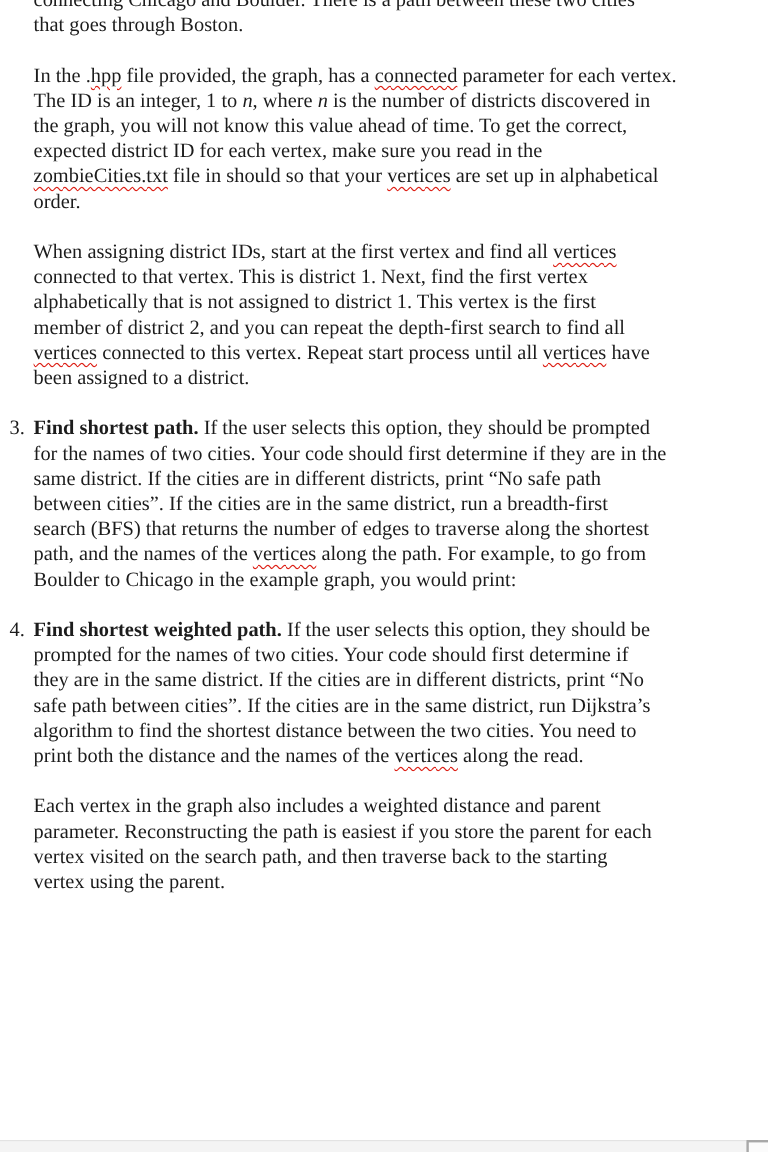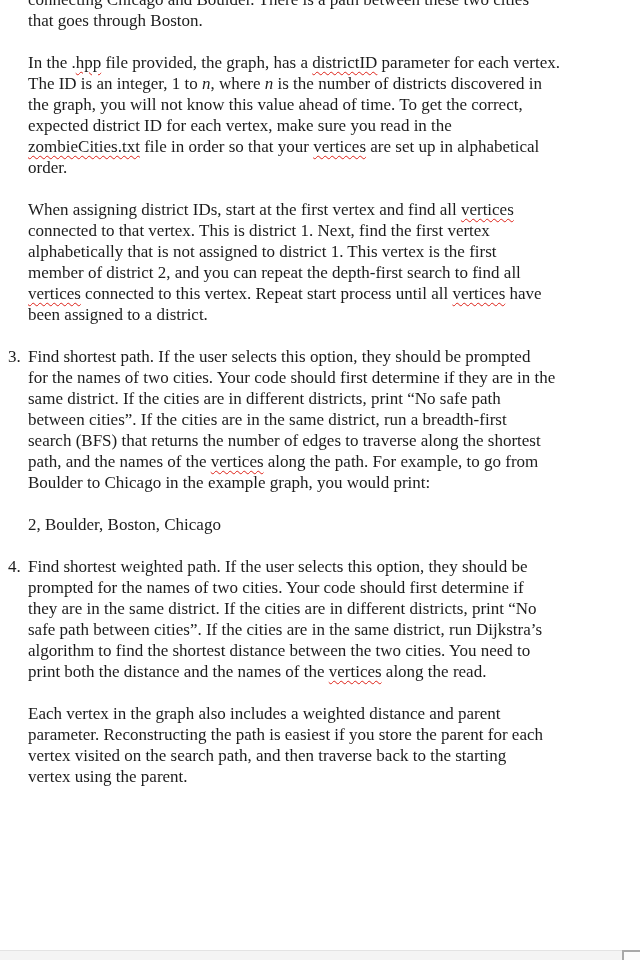--- a/index.html
+++ b/index.html
@@ -25,21 +25,21 @@
     margin: 0 0 21px 0;
   }
   .list-item {
     position: relative;
   }
   .list-item .marker {
     position: absolute;
     left: -20px;
     top: 0;
   }
-  .seg-bold   { font-weight: normal; }
+  .seg-bold   { font-weight: bold; }
   .seg-italic { font-style: italic; }
   .seg-misspell {
     text-decoration-line: underline;
     text-decoration-style: wavy;
     text-decoration-color: #dd2117;
     text-decoration-thickness: 1px;
     text-underline-offset: 3px;
   }
   .bottom-strip {
     position: absolute;
@@ -59,40 +59,39 @@
     background: #fbfbfb;
     border: 2px solid #a8a8a8;
   }
 </style>
 </head>
 <body>
 
 <div class="doc" id="doc-root">
     <div class="block"><span>connecting Chicago and Boulder. There is a path between these two cities
 that goes through Boston.</span></div>
-    <div class="block"><span>In the .</span><span class="seg-misspell">hpp</span><span> file provided, the graph, has a </span><span class="seg-misspell">districtID</span><span> parameter for each vertex.
+    <div class="block"><span>In the .</span><span class="seg-misspell">hpp</span><span> file provided, the graph, has a </span><span class="seg-misspell">connected</span><span> parameter for each vertex.
 The ID is an integer, 1 to </span><span class="seg-italic">n</span><span>, where </span><span class="seg-italic">n</span><span> is the number of districts discovered in
 the graph, you will not know this value ahead of time. To get the correct,
 expected district ID for each vertex, make sure you read in the
-</span><span class="seg-misspell">zombieCities.txt</span><span> file in order so that your </span><span class="seg-misspell">vertices</span><span> are set up in alphabetical
+</span><span class="seg-misspell">zombieCities.txt</span><span> file in should so that your </span><span class="seg-misspell">vertices</span><span> are set up in alphabetical
 order.</span></div>
     <div class="block"><span>When assigning district IDs, start at the first vertex and find all </span><span class="seg-misspell">vertices</span><span>
 connected to that vertex. This is district 1. Next, find the first vertex
 alphabetically that is not assigned to district 1. This vertex is the first
 member of district 2, and you can repeat the depth-first search to find all
 </span><span class="seg-misspell">vertices</span><span> connected to this vertex. Repeat start process until all </span><span class="seg-misspell">vertices</span><span> have
 been assigned to a district.</span></div>
     <div class="block list-item"><span class="marker">3.</span><span class="seg-bold">Find shortest path.</span><span> If the user selects this option, they should be prompted
 for the names of two cities. Your code should first determine if they are in the
 same district. If the cities are in different districts, print “No safe path
 between cities”. If the cities are in the same district, run a breadth-first
 search (BFS) that returns the number of edges to traverse along the shortest
 path, and the names of the </span><span class="seg-misspell">vertices</span><span> along the path. For example, to go from
 Boulder to Chicago in the example graph, you would print:</span></div>
-    <div class="block"><span class="seg-bold">2, Boulder, Boston, Chicago</span></div>
     <div class="block list-item"><span class="marker">4.</span><span class="seg-bold">Find shortest weighted path.</span><span> If the user selects this option, they should be
 prompted for the names of two cities. Your code should first determine if
 they are in the same district. If the cities are in different districts, print “No
 safe path between cities”. If the cities are in the same district, run Dijkstra’s
 algorithm to find the shortest distance between the two cities. You need to
 print both the distance and the names of the </span><span class="seg-misspell">vertices</span><span> along the read.</span></div>
     <div class="block"><span>Each vertex in the graph also includes a weighted distance and parent
 parameter. Reconstructing the path is easiest if you store the parent for each
 vertex visited on the search path, and then traverse back to the starting
 vertex using the parent.</span></div>

